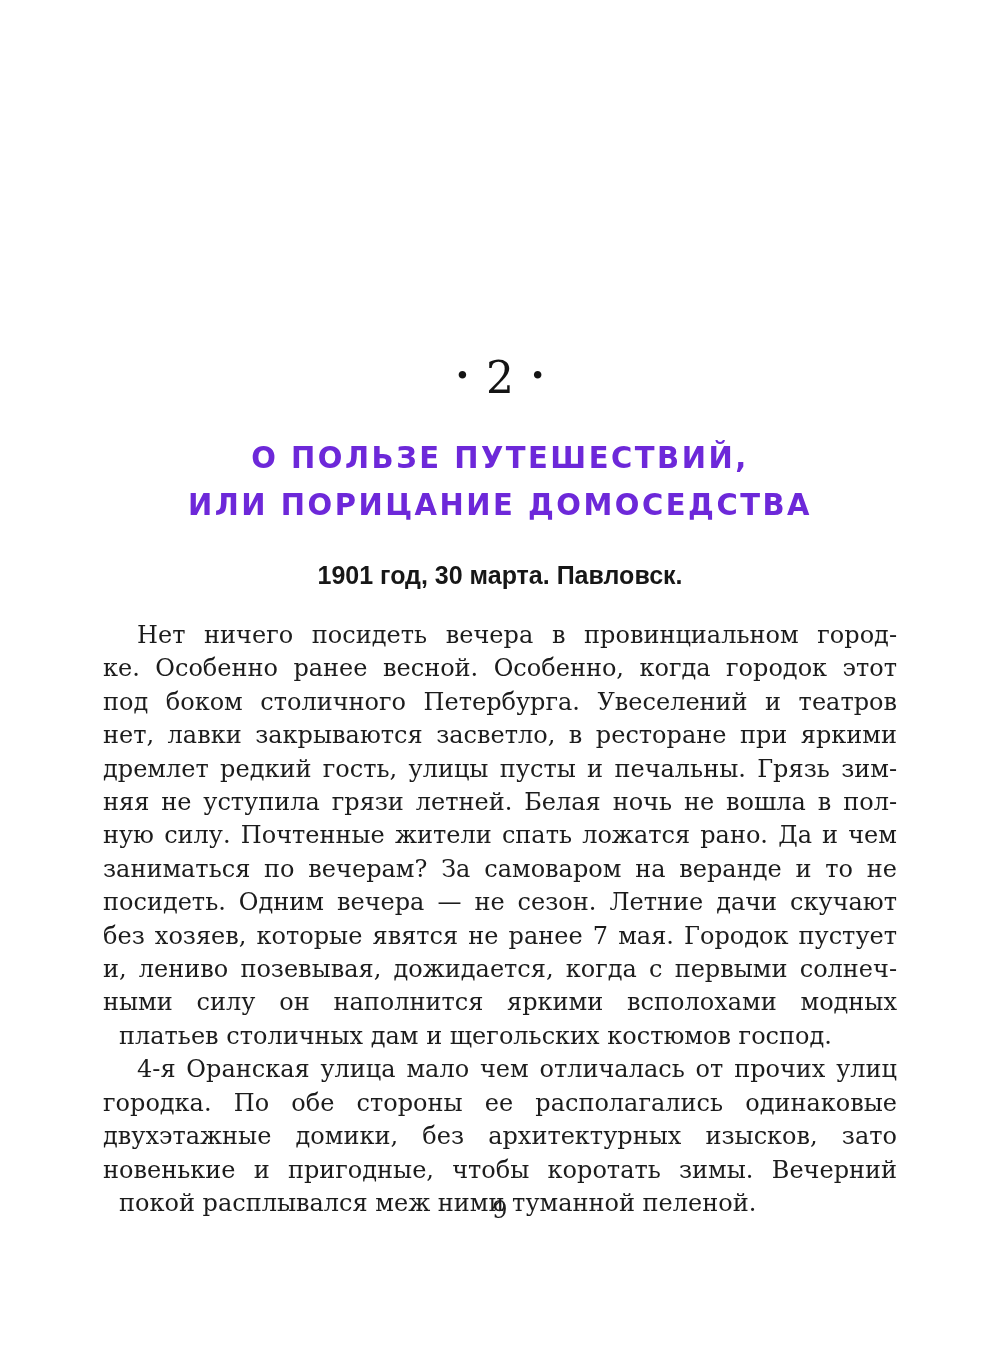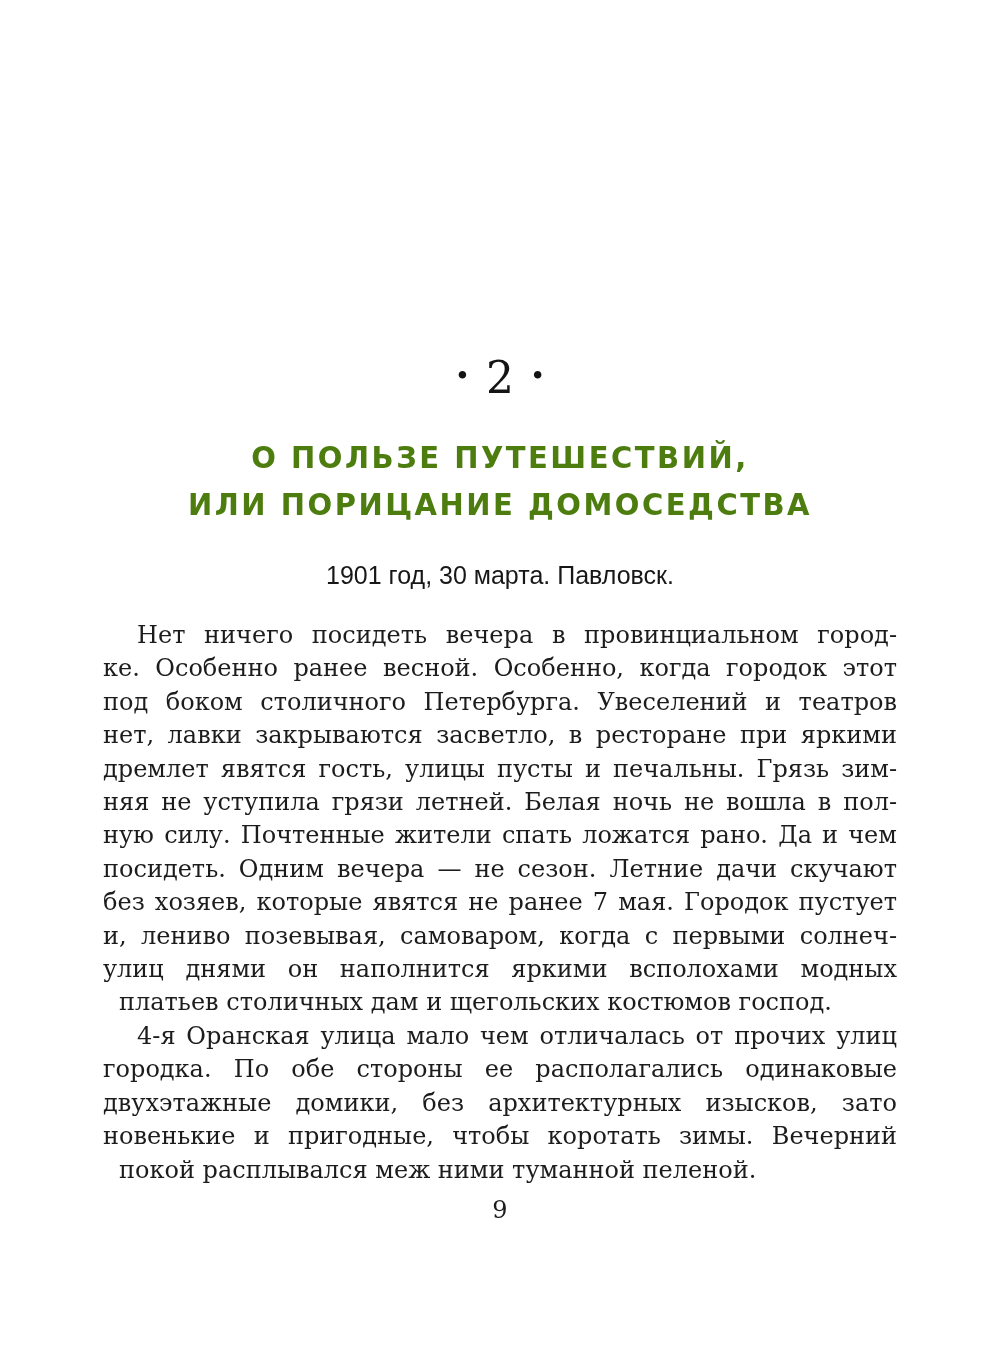--- a/index.html
+++ b/index.html
@@ -33,31 +33,31 @@
     margin: 0 16px;
   }
   .chapter-title {
     margin: 34px 0 0 0;
     text-align: center;
     font-family: "DejaVu Sans", "Liberation Sans", sans-serif;
     font-weight: 800;
     font-size: 29px;
     line-height: 47px;
     letter-spacing: 2.5px;
-    color: #4d7c0f;
+    color: #6d28d9;
   }
   .chapter-title .title-line {
     display: block;
     transform: scaleY(1.06);
   }
   .dateline {
     margin-top: 33px;
     text-align: center;
     font-family: "Liberation Sans", "DejaVu Sans", sans-serif;
-    font-weight: 400;
+    font-weight: 700;
     font-size: 25px;
     color: #171717;
   }
   .body-text {
     margin-top: 29px;
     font-size: 24px;
     line-height: 33.4px;
     color: #1c1c1c;
   }
   .body-text .line {
@@ -97,27 +97,28 @@
     <span class="title-line">ИЛИ ПОРИЦАНИЕ ДОМОСЕДСТВА</span>
   </h1>
 
   <div class="dateline">1901 год, 30 марта. Павловск.</div>
 
   <div class="body-text" id="body-text">
       <div class="line indent">Нет ничего посидеть вечера в провинциальном город-</div>
       <div class="line">ке. Особенно ранее весной. Особенно, когда городок этот</div>
       <div class="line">под боком столичного Петербурга. Увеселений и театров</div>
       <div class="line">нет, лавки закрываются засветло, в ресторане при яркими</div>
-      <div class="line">дремлет явятся гость, улицы пусты и печальны. Грязь зим-</div>
+      <div class="line">дремлет редкий гость, улицы пусты и печальны. Грязь зим-</div>
       <div class="line">няя не уступила грязи летней. Белая ночь не вошла в пол-</div>
       <div class="line">ную силу. Почтенные жители спать ложатся рано. Да и чем</div>
+      <div class="line">заниматься по вечерам? За самоваром на веранде и то не</div>
       <div class="line">посидеть. Одним вечера — не сезон. Летние дачи скучают</div>
       <div class="line">без хозяев, которые явятся не ранее 7 мая. Городок пустует</div>
-      <div class="line">и, лениво позевывая, самоваром, когда с первыми солнеч-</div>
-      <div class="line">улиц днями он наполнится яркими всполохами модных</div>
+      <div class="line">и, лениво позевывая, дожидается, когда с первыми солнеч-</div>
+      <div class="line">ными силу он наполнится яркими всполохами модных</div>
       <div class="line last">платьев столичных дам и щегольских костюмов господ.</div>
       <div class="line indent">4-я Оранская улица мало чем отличалась от прочих улиц</div>
       <div class="line">городка. По обе стороны ее располагались одинаковые</div>
       <div class="line">двухэтажные домики, без архитектурных изысков, зато</div>
       <div class="line">новенькие и пригодные, чтобы коротать зимы. Вечерний</div>
       <div class="line last">покой расплывался меж ними туманной пеленой.</div>
     </div>
 
   <div class="page-number">9</div>
 

